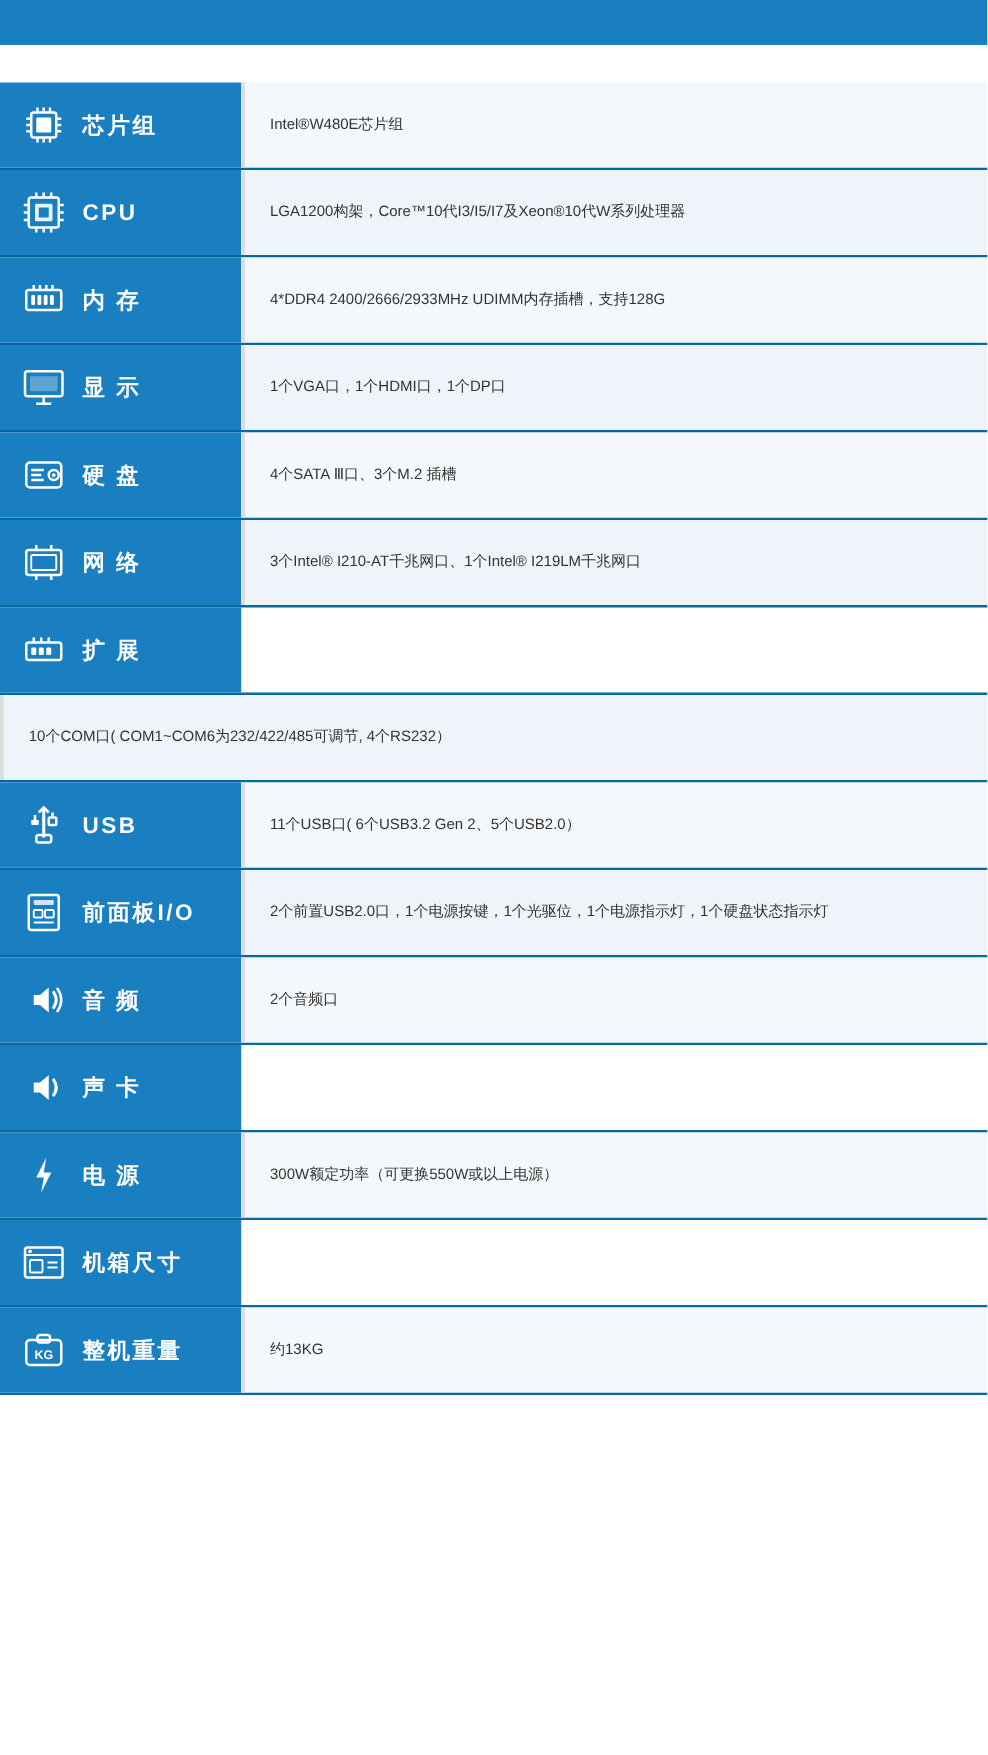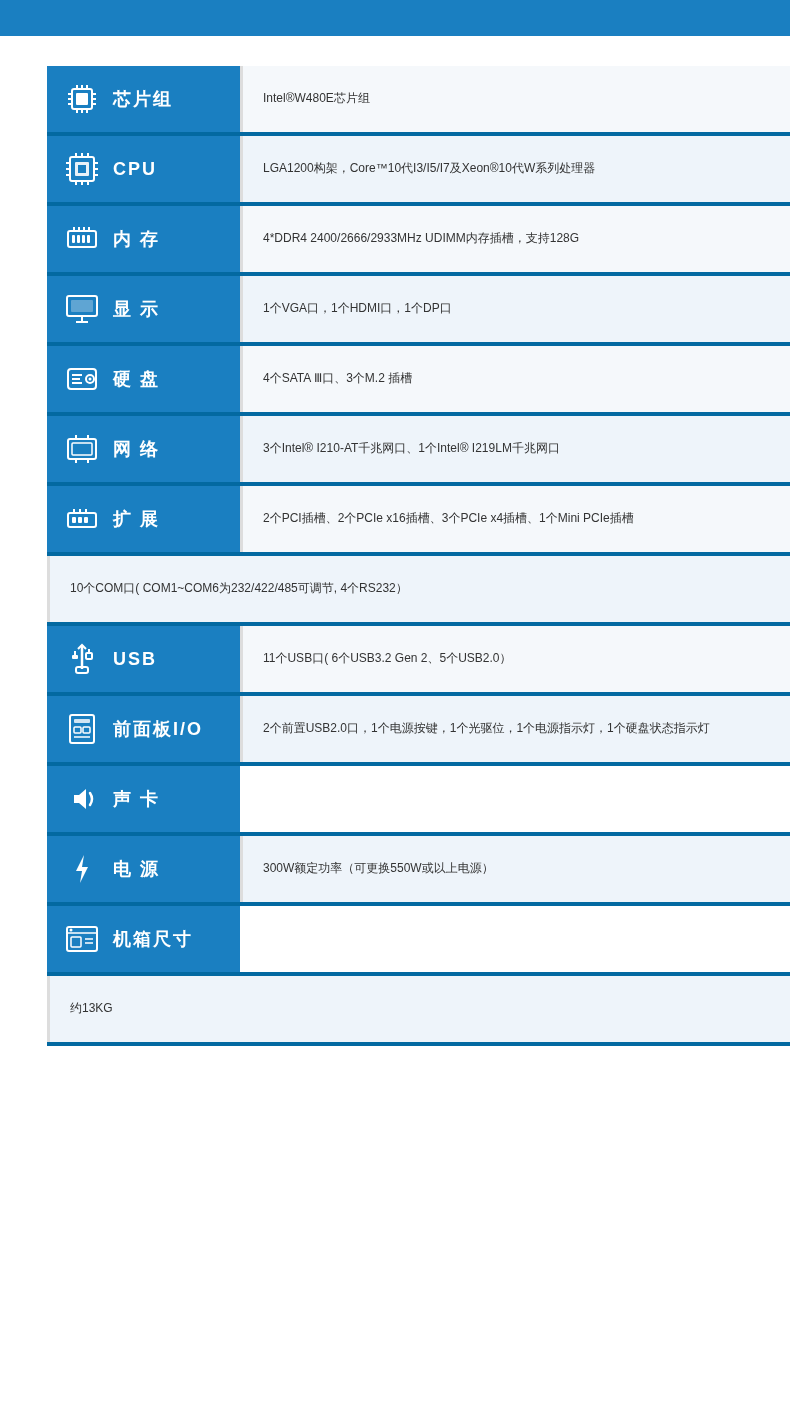--- a/index.html
+++ b/index.html
@@ -29,23 +29,22 @@
 
     .spacer { height: 30px; background: #fff; }
 
     .spec-table {
       width: 100%;
       border-collapse: collapse;
     }
 
     .spec-row {
       display: flex;
-      border-bottom: 4px solid #0369a1;
+      border-bottom: 2px solid #0369a1;
       min-height: 70px;
-      margin-left: 47px;
     }
 
     .spec-label {
       width: 193px;
       min-width: 193px;
       background: #1a7fc1;
       display: flex;
       align-items: center;
       padding: 10px 14px;
       gap: 10px;
@@ -228,21 +227,20 @@
       <rect x="8" y="16" width="4" height="6" rx="1" fill="#fff"></rect>
       <rect x="14" y="16" width="4" height="6" rx="1" fill="#fff"></rect>
       <rect x="20" y="16" width="4" height="6" rx="1" fill="#fff"></rect>
       <line x1="10" y1="12" x2="10" y2="8" stroke="#fff" stroke-width="2"></line>
       <line x1="16" y1="12" x2="16" y2="8" stroke="#fff" stroke-width="2"></line>
       <line x1="22" y1="12" x2="22" y2="8" stroke="#fff" stroke-width="2"></line>
     </svg>
         </span>
         <span class="spec-label-text">扩 展</span>
       </div>
-      <div class="spec-value">2个PCI插槽、2个PCIe x16插槽、3个PCIe x4插槽、1个Mini PCIe插槽</div>
     </div>
     <div class="spec-row">
       <div class="spec-value">10个COM口( COM1~COM6为232/422/485可调节, 4个RS232）</div>
     </div>
     <div class="spec-row">
       <div class="spec-label">
         <span class="spec-icon">
           <svg class="icon-svg" viewBox="0 0 36 36" xmlns="http://www.w3.org/2000/svg">
       <line x1="18" y1="4" x2="18" y2="28" stroke="#fff" stroke-width="2.5"></line>
       <polyline points="14,8 18,4 22,8" fill="none" stroke="#fff" stroke-width="2"></polyline>
@@ -272,20 +270,33 @@
         <span class="spec-label-text">前面板I/O</span>
       </div>
       <div class="spec-value">2个前置USB2.0口，1个电源按键，1个光驱位，1个电源指示灯，1个硬盘状态指示灯</div>
     </div>
     <div class="spec-row">
       <div class="spec-label">
         <span class="spec-icon">
           <svg class="icon-svg" viewBox="0 0 36 36" xmlns="http://www.w3.org/2000/svg">
       <path d="M10 14 L10 22 L15 22 L22 28 L22 8 L15 14 Z" fill="#fff"></path>
       <path d="M26 12 Q30 18 26 24" fill="none" stroke="#fff" stroke-width="2.5" stroke-linecap="round"></path>
+      <path d="M29 9 Q35 18 29 27" fill="none" stroke="#fff" stroke-width="2" stroke-linecap="round"></path>
+    </svg>
+        </span>
+        <span class="spec-label-text">音 频</span>
+      </div>
+      <div class="spec-value">2个音频口</div>
+    </div>
+    <div class="spec-row">
+      <div class="spec-label">
+        <span class="spec-icon">
+          <svg class="icon-svg" viewBox="0 0 36 36" xmlns="http://www.w3.org/2000/svg">
+      <path d="M10 14 L10 22 L15 22 L22 28 L22 8 L15 14 Z" fill="#fff"></path>
+      <path d="M26 12 Q30 18 26 24" fill="none" stroke="#fff" stroke-width="2.5" stroke-linecap="round"></path>
     </svg>
         </span>
         <span class="spec-label-text">声 卡</span>
       </div>
     </div>
     <div class="spec-row">
       <div class="spec-label">
         <span class="spec-icon">
           <svg class="icon-svg" viewBox="0 0 36 36" xmlns="http://www.w3.org/2000/svg">
       <polygon points="20,4 12,20 18,20 16,32 24,16 18,16" fill="#fff"></polygon>
@@ -304,15 +315,25 @@
       <circle cx="7" cy="9" r="1.5" fill="#fff"></circle>
       <rect x="7" y="16" width="10" height="10" rx="1" fill="none" stroke="#fff" stroke-width="1.5"></rect>
       <line x1="21" y1="18" x2="29" y2="18" stroke="#fff" stroke-width="1.5"></line>
       <line x1="21" y1="22" x2="29" y2="22" stroke="#fff" stroke-width="1.5"></line>
     </svg>
         </span>
         <span class="spec-label-text">机箱尺寸</span>
       </div>
     </div>
     <div class="spec-row">
+      <div class="spec-label">
+        <span class="spec-icon">
+          <svg class="icon-svg" viewBox="0 0 36 36" xmlns="http://www.w3.org/2000/svg">
+      <rect x="4" y="10" width="28" height="20" rx="3" fill="none" stroke="#fff" stroke-width="2"></rect>
+      <text x="18" y="25" text-anchor="middle" fill="#fff" font-size="10" font-weight="bold">KG</text>
+      <rect x="13" y="6" width="10" height="6" rx="2" fill="none" stroke="#fff" stroke-width="2"></rect>
+    </svg>
+        </span>
+        <span class="spec-label-text">整机重量</span>
+      </div>
       <div class="spec-value">约13KG</div>
     </div>
   </div>
 
 </body></html>

